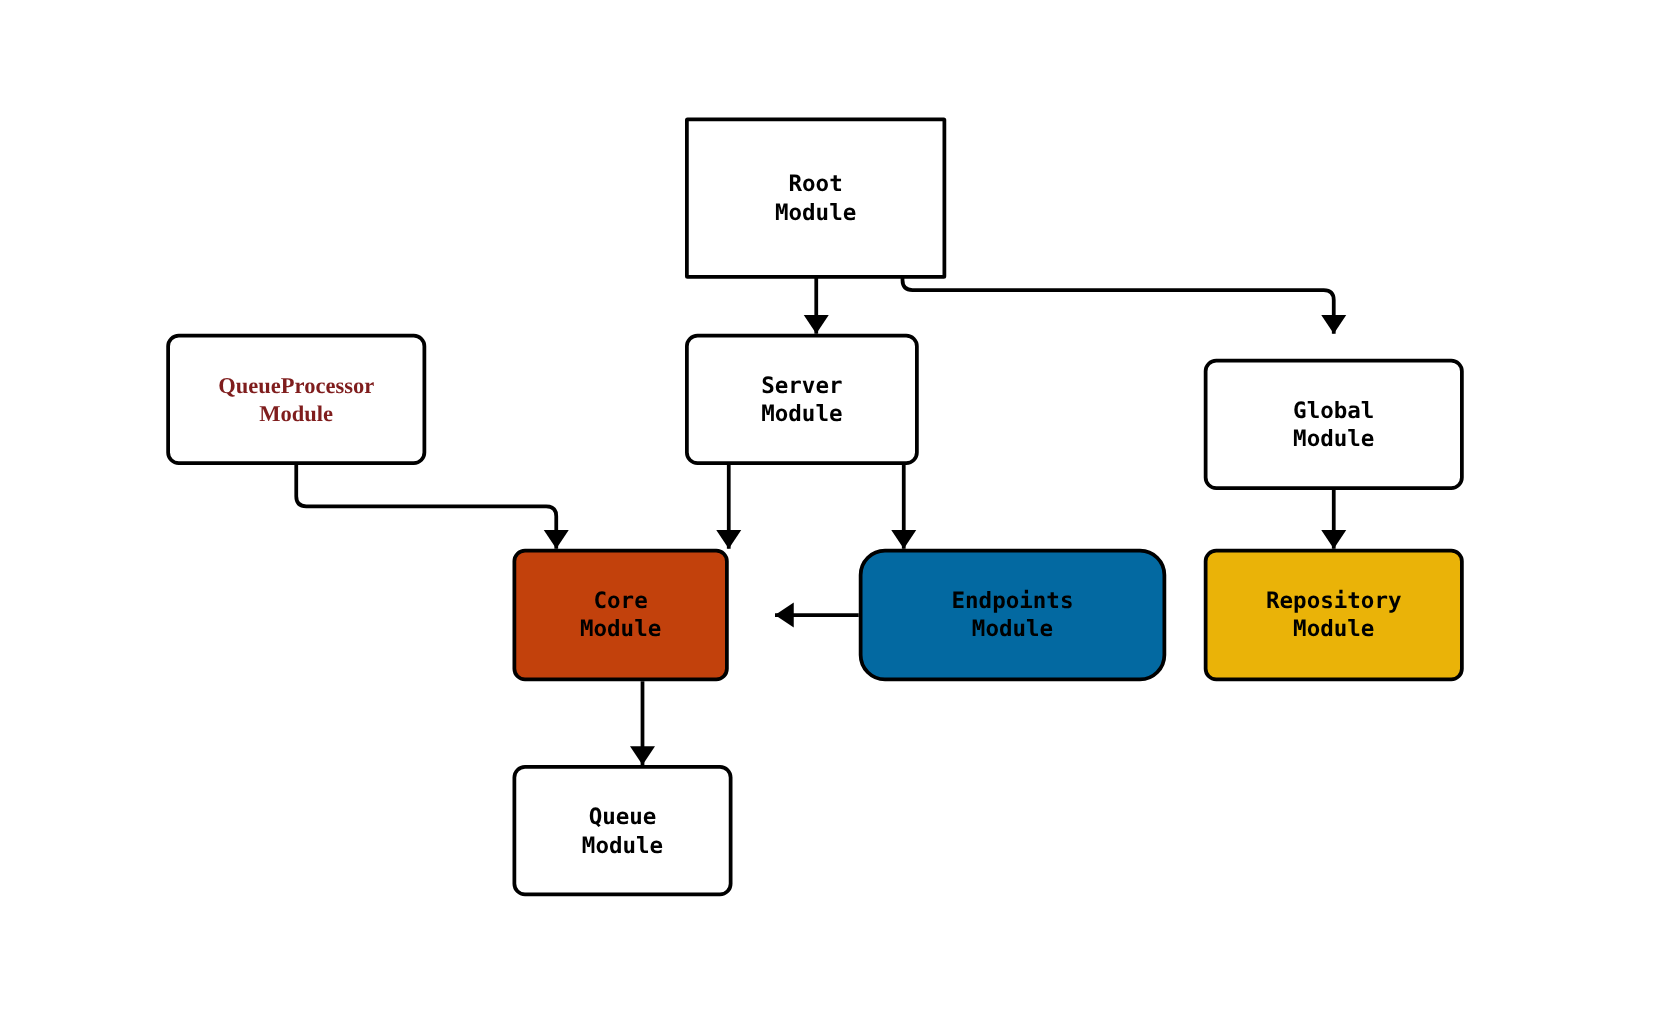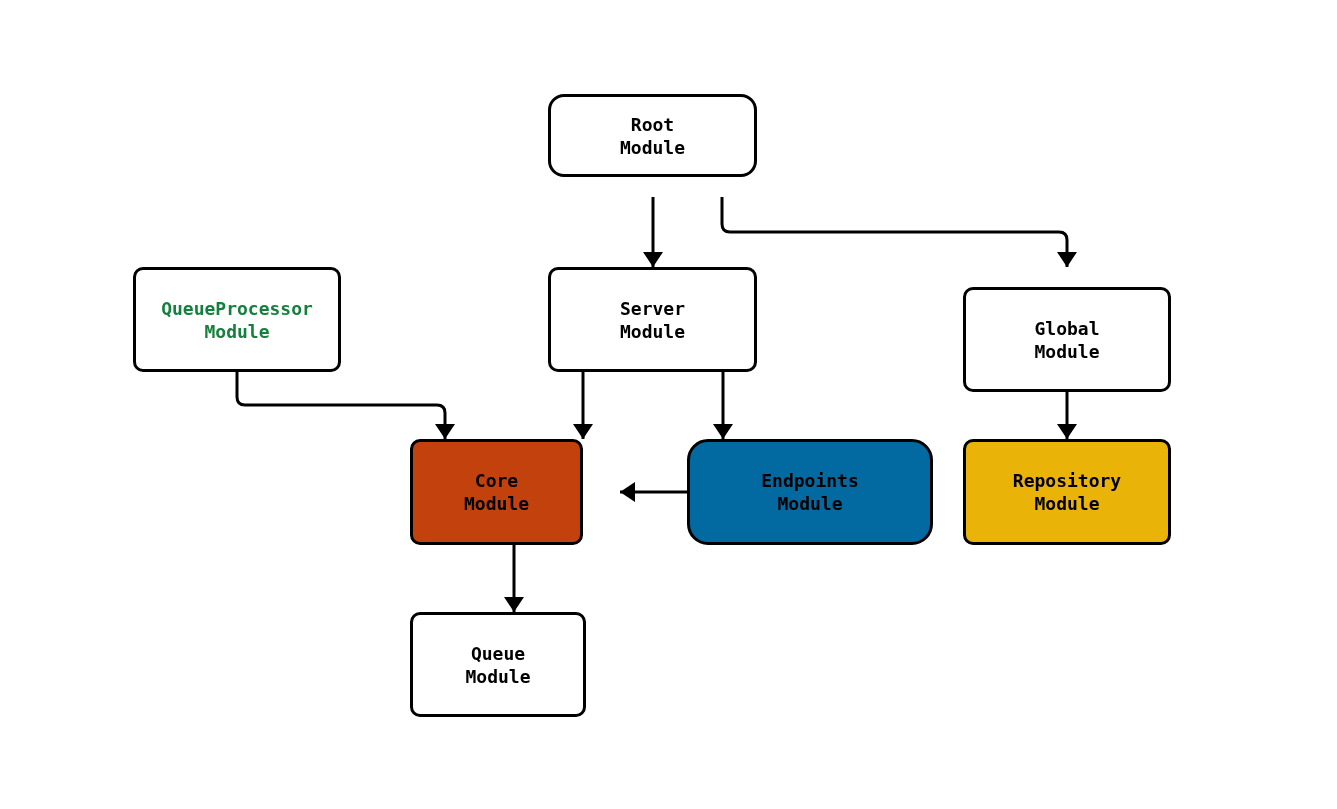--- a/index.html
+++ b/index.html
@@ -56,29 +56,29 @@
       <polygon points="583,439 573,424 593,424" fill="#000000"></polygon>
       <path d="M723,372 L723,439" fill="none" stroke="#000000" stroke-width="3"></path>
       <polygon points="723,439 713,424 733,424" fill="#000000"></polygon>
       <path d="M687,492 L620,492" fill="none" stroke="#000000" stroke-width="3"></path>
       <polygon points="620,492 635,482 635,502" fill="#000000"></polygon>
       <path d="M1067,372 L1067,439" fill="none" stroke="#000000" stroke-width="3"></path>
       <polygon points="1067,439 1057,424 1077,424" fill="#000000"></polygon>
       <path d="M514,545 L514,612" fill="none" stroke="#000000" stroke-width="3"></path>
       <polygon points="514,612 504,597 524,597" fill="#000000"></polygon>
     </svg>
-<div class="node" style="left: 548px; top: 94px; width: 209px; height: 83px; background: rgb(255, 255, 255); border-color: rgb(0, 0, 0); border-width: 3px; border-radius: 16px;">
+<div class="node" style="left: 548px; top: 94px; width: 209px; height: 129px; background: rgb(255, 255, 255); border-color: rgb(0, 0, 0); border-width: 3px; border-radius: 2px;">
       <span class="node-label" style="color: rgb(0, 0, 0);">Root
 Module</span>
     </div>
     <div class="node" style="left: 133px; top: 267px; width: 208px; height: 105px; background: rgb(255, 255, 255); border-color: rgb(0, 0, 0); border-width: 3px; border-radius: 10px;">
-      <span class="node-label" style="color: #15803d;">QueueProcessor
+      <span class="node-label" style="color: #7f1d1d; font-family: Liberation Serif, serif;">QueueProcessor
 Module</span>
     </div>
-    <div class="node" style="left: 548px; top: 267px; width: 209px; height: 105px; background: rgb(255, 255, 255); border-color: rgb(0, 0, 0); border-width: 3px; border-radius: 10px;">
+    <div class="node" style="left: 548px; top: 267px; width: 187px; height: 105px; background: rgb(255, 255, 255); border-color: rgb(0, 0, 0); border-width: 3px; border-radius: 10px;">
       <span class="node-label" style="color: rgb(0, 0, 0);">Server
 Module</span>
     </div>
     <div class="node" style="left: 963px; top: 267px; width: 208px; height: 105px; background: rgb(255, 255, 255); border-color: rgb(0, 0, 0); border-width: 3px; border-radius: 10px; margin-top: 20px;">
       <span class="node-label" style="color: rgb(0, 0, 0);">Global
 Module</span>
     </div>
     <div class="node" style="left: 410px; top: 439px; width: 173px; height: 106px; background: #c2410c; border-color: rgb(0, 0, 0); border-width: 3px; border-radius: 10px;">
       <span class="node-label" style="color: rgb(0, 0, 0);">Core
 Module</span>

